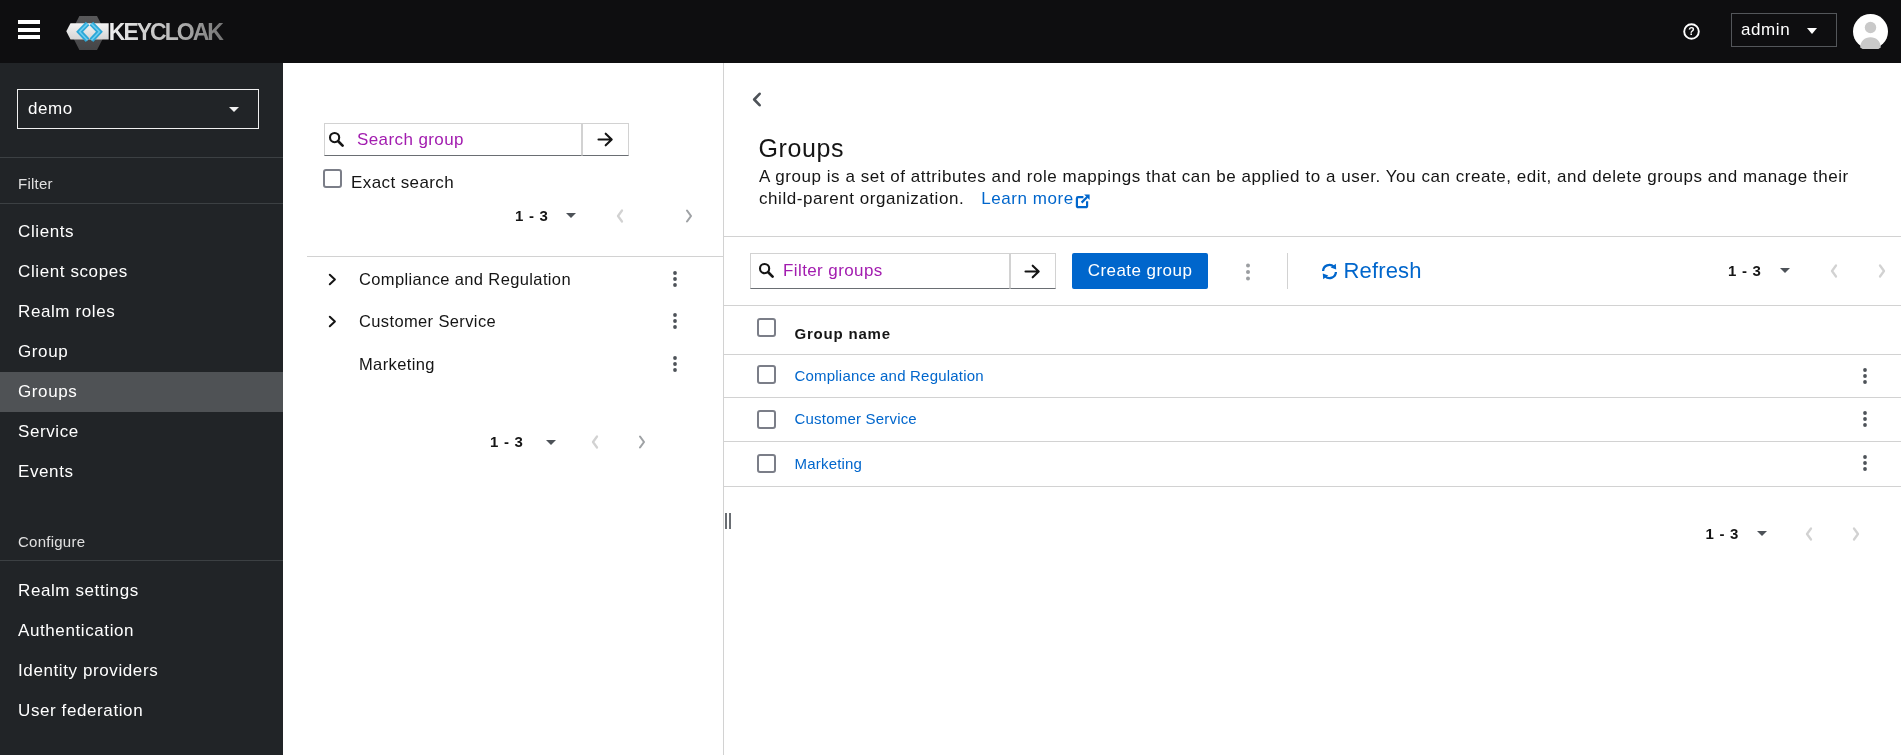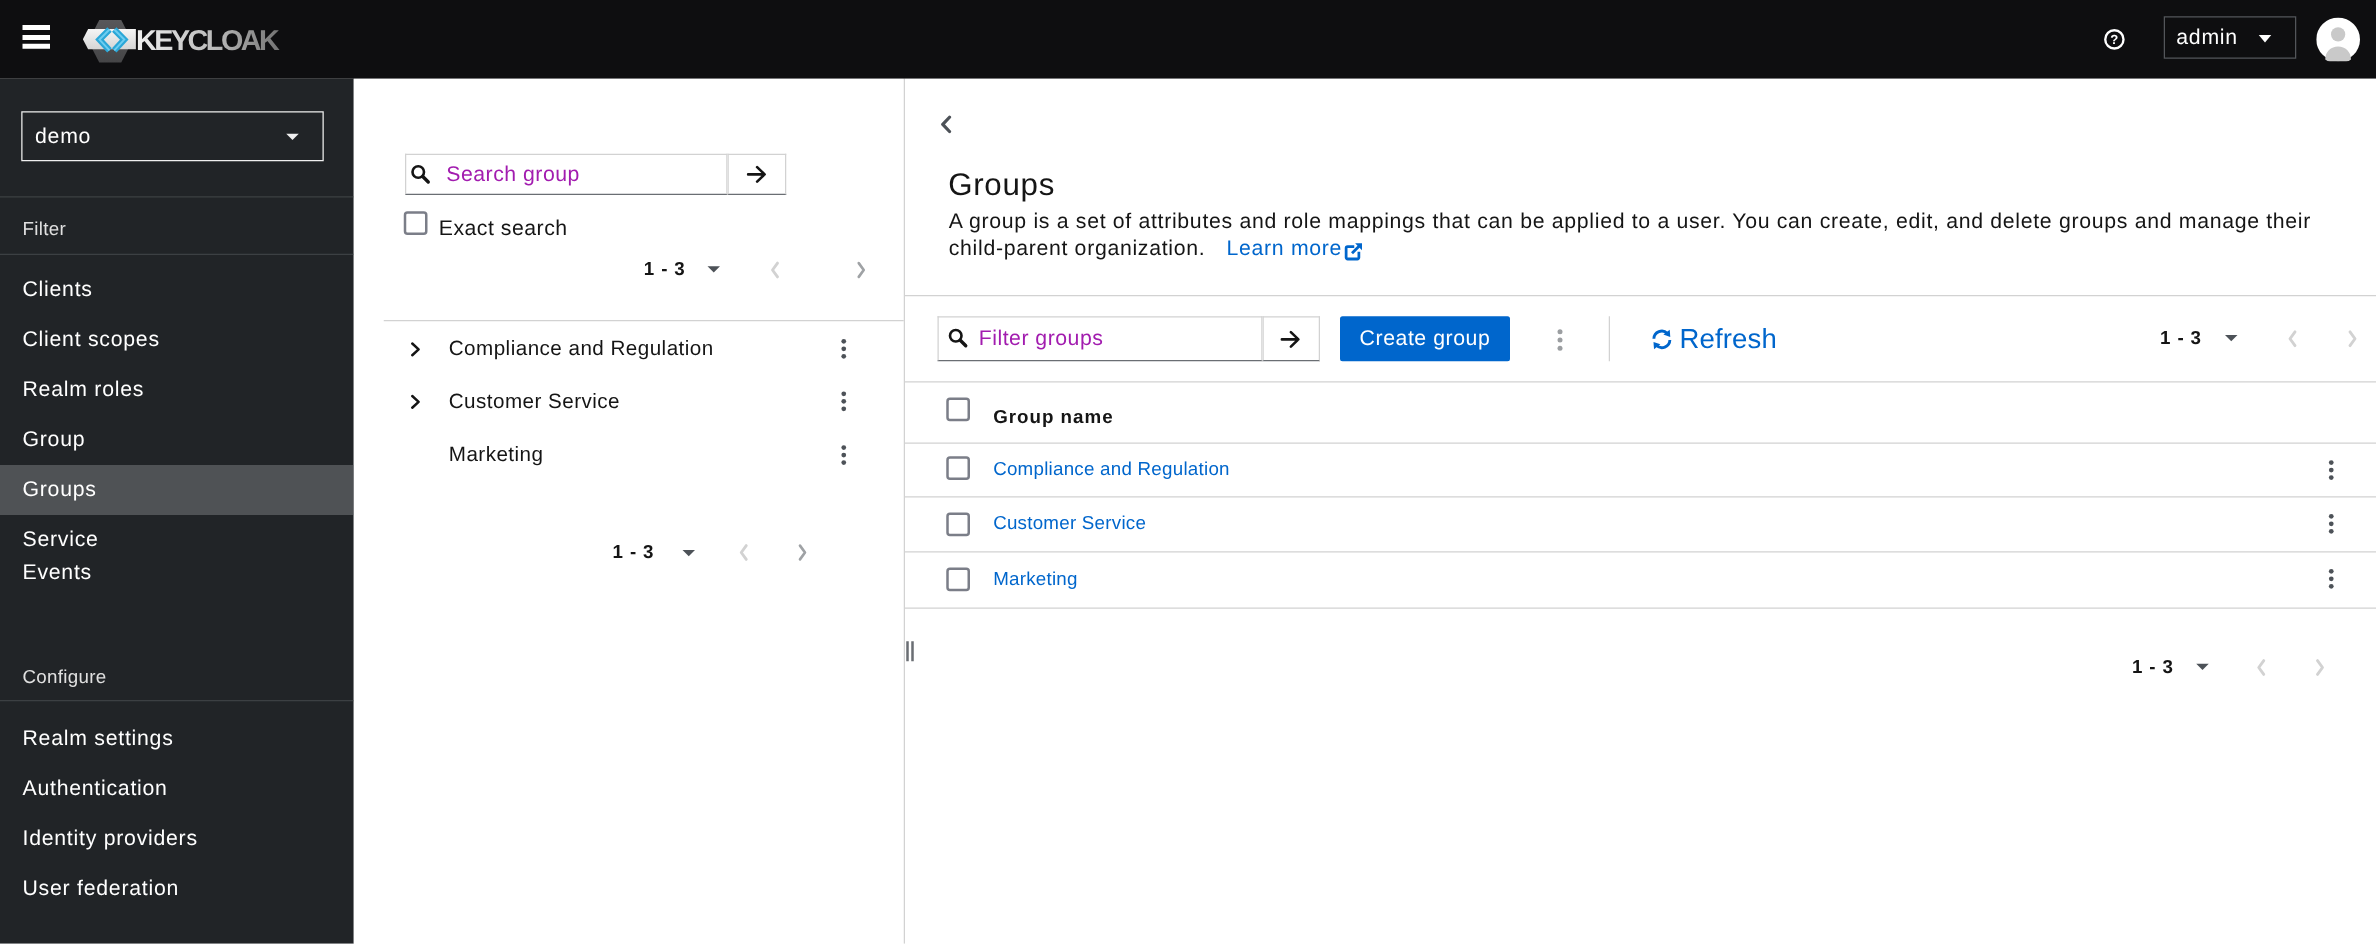--- a/index.html
+++ b/index.html
@@ -93,21 +93,21 @@
     <div class="abs" style="left:229px; top:44px; width:0; height:0; border-left:5px solid transparent; border-right:5px solid transparent; border-top:5.5px solid #f0f0f0;"></div>
     <div class="sdiv" style="top:94px"></div>
     <div class="navsec" style="top:112px">Filter</div>
     <div class="sdiv" style="top:140px"></div>
     <div class="navitem" style="top:149px">Clients</div>
     <div class="navitem" style="top:189px">Client scopes</div>
     <div class="navitem" style="top:229px">Realm roles</div>
     <div class="navitem" style="top:269px">Group</div>
     <div class="navitem cur" style="top:309px">Groups</div>
     <div class="navitem" style="top:349px">Service</div>
-    <div class="navitem" style="top:375px">Events</div>
+    <div class="navitem" style="top:389px">Events</div>
     <div class="navsec" style="top:470px">Configure</div>
     <div class="sdiv" style="top:497px"></div>
     <div class="navitem" style="top:548px">Authentication</div>
     <div class="navitem" style="top:508px">Realm settings</div>
     <div class="navitem" style="top:588px">Identity providers</div>
     <div class="navitem" style="top:628px">User federation</div>
   </div>
 
   <div id="midpanel" class="abs"></div>
   <div id="vsep" class="abs"></div>

